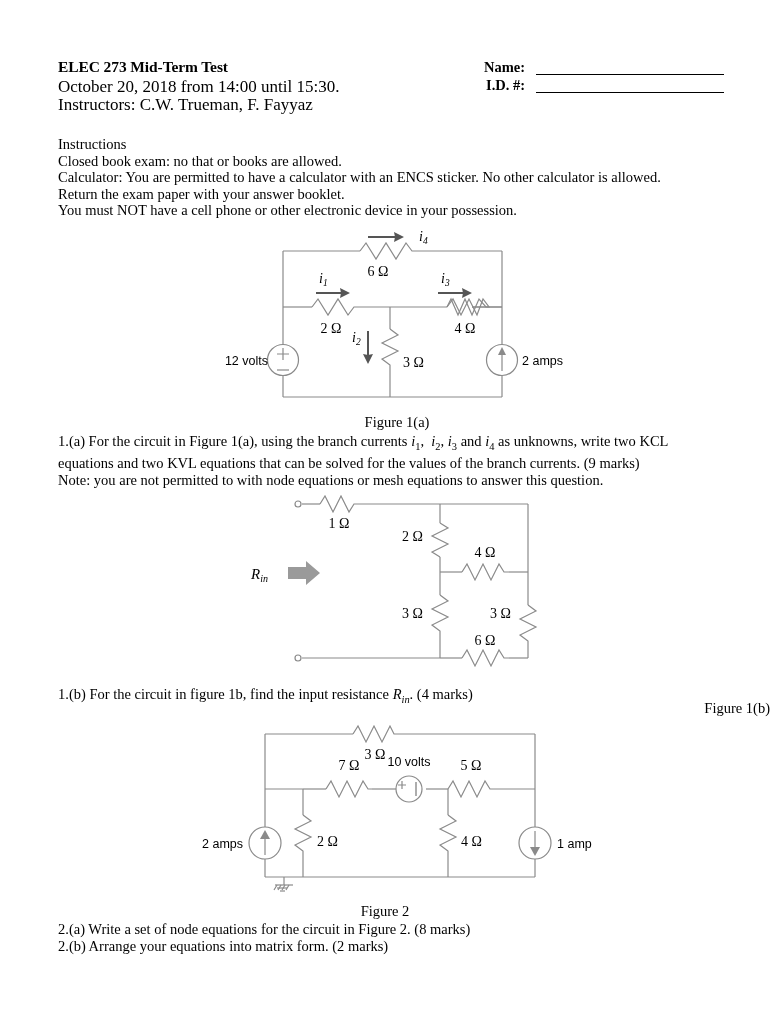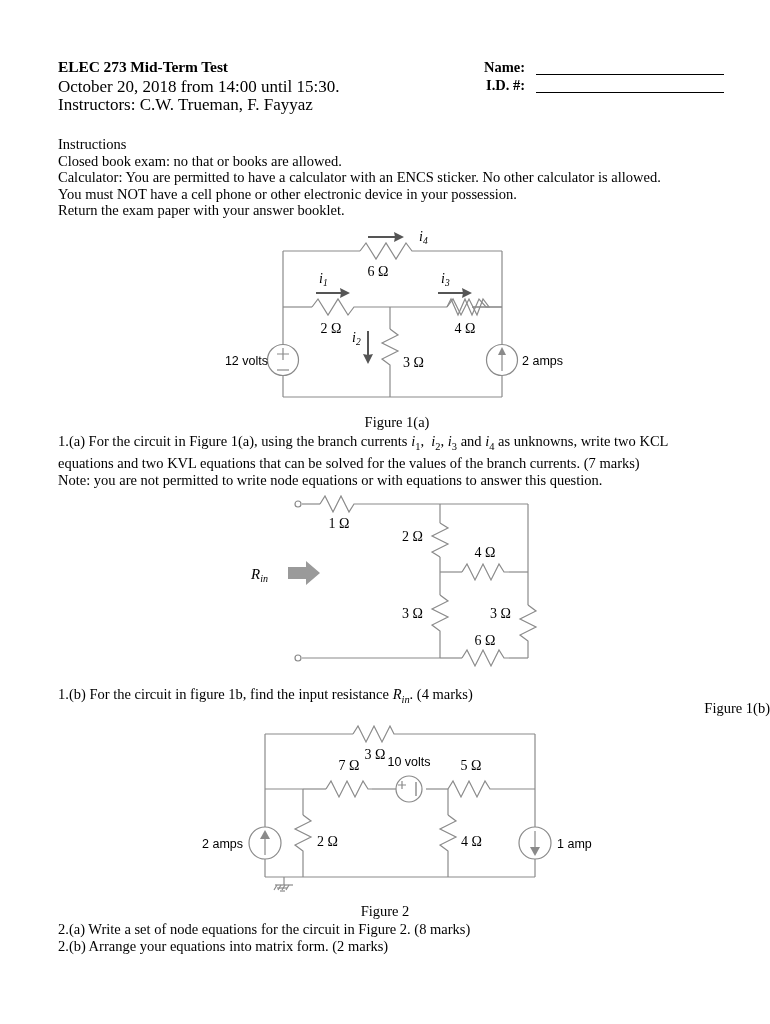--- a/index.html
+++ b/index.html
@@ -97,22 +97,22 @@
     <div class="rule" style="left:478px; top:16px; width:188px;"></div>
 
     <div class="name-label" style="left:428px; top:19px;">I.D. #:</div>
     <div class="rule" style="left:478px; top:34px; width:188px;"></div>
   </div>
 
   <div class="instructions">
     <div>Instructions</div>
     <div>Closed book exam: no that or books are allowed.</div>
     <div>Calculator: You are permitted to have a calculator with an ENCS sticker. No other calculator is allowed.</div>
+    <div>Return the exam paper with your answer booklet.</div>
     <div>You must NOT have a cell phone or other electronic device in your possession.</div>
-    <div>Return the exam paper with your answer booklet.</div>
   </div>
 
   <div class="figure" style="left:200px; top:225px;">
     <svg width="380" height="190" viewBox="0 0 380 190" xmlns="http://www.w3.org/2000/svg">
       <g fill="none" stroke="#8a8a8a" stroke-width="1.2">
 
         <path d="M83,26 L160,26"></path>
         <path d="M218,26 L302,26"></path>
         <path d="M83,26 L83,120"></path>
         <path d="M83,150 L83,172"></path>
@@ -183,22 +183,22 @@
       <text x="203" y="142" font-family="'Liberation Serif',serif" font-size="14" fill="#000">3 Ω</text>
       <text x="68" y="140" font-family="'Liberation Sans',sans-serif" font-size="12.5" fill="#000" text-anchor="end">12 volts</text>
       <text x="322" y="140" font-family="'Liberation Sans',sans-serif" font-size="12.5" fill="#000">2 amps</text>
     </svg>
   </div>
 
   <div class="figcaption" style="top:414px;padding-left:12px;">Figure 1(a)</div>
 
   <div class="qblock" style="top:433px;">
     <div>1.(a) For the circuit in Figure 1(a), using the branch currents <span class="ital">i</span><sub>1</sub>,&nbsp; <span class="ital">i</span><sub>2</sub>, <span class="ital">i</span><sub>3</sub> and <span class="ital">i</span><sub>4</sub> as unknowns, write two KCL</div>
-    <div>equations and two KVL equations that can be solved for the values of the branch currents. (7 marks)</div>
-    <div>Note: you are not permitted to write node equations or with equations to answer this question.</div>
+    <div>equations and two KVL equations that can be solved for the values of the branch currents. (9 marks)</div>
+    <div>Note: you are not permitted to with node equations or mesh equations to answer this question.</div>
   </div>
 
   <div class="figure" style="left:240px; top:495px;">
     <svg width="310" height="175" viewBox="0 0 310 175" xmlns="http://www.w3.org/2000/svg">
       <g fill="none" stroke="#8a8a8a" stroke-width="1.2">
 
         <path d="M62,9 L80,9"></path>
         <path d="M118,9 L288,9"></path>
         <path d="M200,9 L200,28"></path>
         <path d="M288,9 L288,105"></path>

